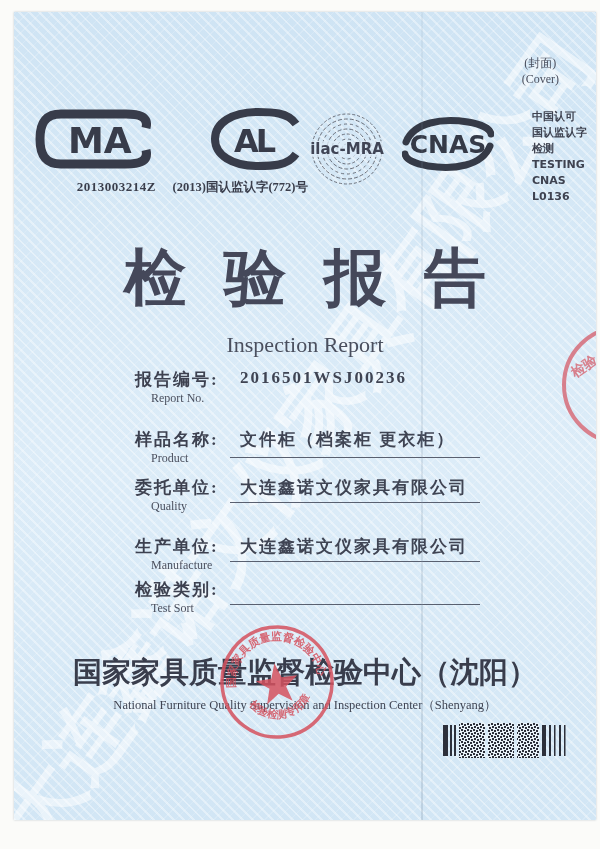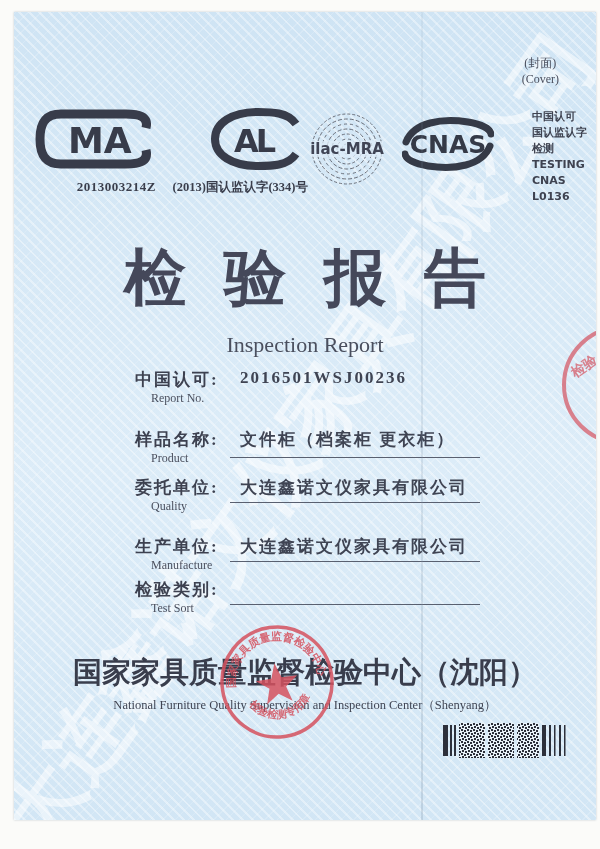--- a/index.html
+++ b/index.html
@@ -107,21 +107,21 @@
       <text x="34" y="45" font-family="DejaVu Sans, Liberation Sans, sans-serif" font-size="36" font-weight="bold" fill="#383c4a">MA</text>
     </svg>
     <div class="cap">2013003214Z</div>
   </div>
 
   <div class="logo al">
     <svg width="100" height="62" viewBox="0 0 100 62">
       <path d="M 88,16 C 80,4 63,4 50,4 C 24,4 7,15 7,31 C 7,47 24,58 50,58 C 63,58 80,58 88,46" fill="none" stroke="#383c4a" stroke-width="8"></path>
       <text x="26" y="44" font-family="DejaVu Sans, Liberation Sans, sans-serif" font-size="32" font-weight="bold" letter-spacing="-3" fill="#383c4a">AL</text>
     </svg>
-    <div class="cap">(2013)国认监认字(334)号</div>
+    <div class="cap">(2013)国认监认字(772)号</div>
   </div>
 
   <div class="logo cnas">
     <svg width="92" height="56" viewBox="0 0 92 56">
       <path d="M 4,26 C 12,6 40,2 66,6 C 78,8 88,12 89,18" fill="none" stroke="#353a47" stroke-width="7" stroke-linecap="round"></path>
       <path d="M 88,30 C 80,50 52,54 26,50 C 14,48 4,44 3,38" fill="none" stroke="#353a47" stroke-width="7" stroke-linecap="round"></path>
       <text x="46" y="37" text-anchor="middle" font-family="DejaVu Sans, Liberation Sans, sans-serif" font-size="25" font-weight="bold" fill="#353a47">CNAS</text>
     </svg>
   </div>
 
@@ -146,21 +146,21 @@
     <div>国认监认字</div>
     <div>检测</div>
     <div>TESTING</div>
     <div>CNAS L0136</div>
   </div>
 
   <div class="title-zh">检验报告</div>
   <div class="title-en">Inspection Report</div>
 
   <div class="frow r1">
-    <div class="flabel">中国认可:</div>
+    <div class="flabel">报告编号:</div>
     <div class="feng">Report No.</div>
     <div class="fvalue">2016501WSJ00236</div>
   </div>
 
   <div class="frow r2">
     <div class="flabel">样品名称:</div>
     <div class="feng">Product</div>
     <div class="fvalue">文件柜（档案柜 更衣柜）</div>
     <div class="fline"></div>
   </div>

